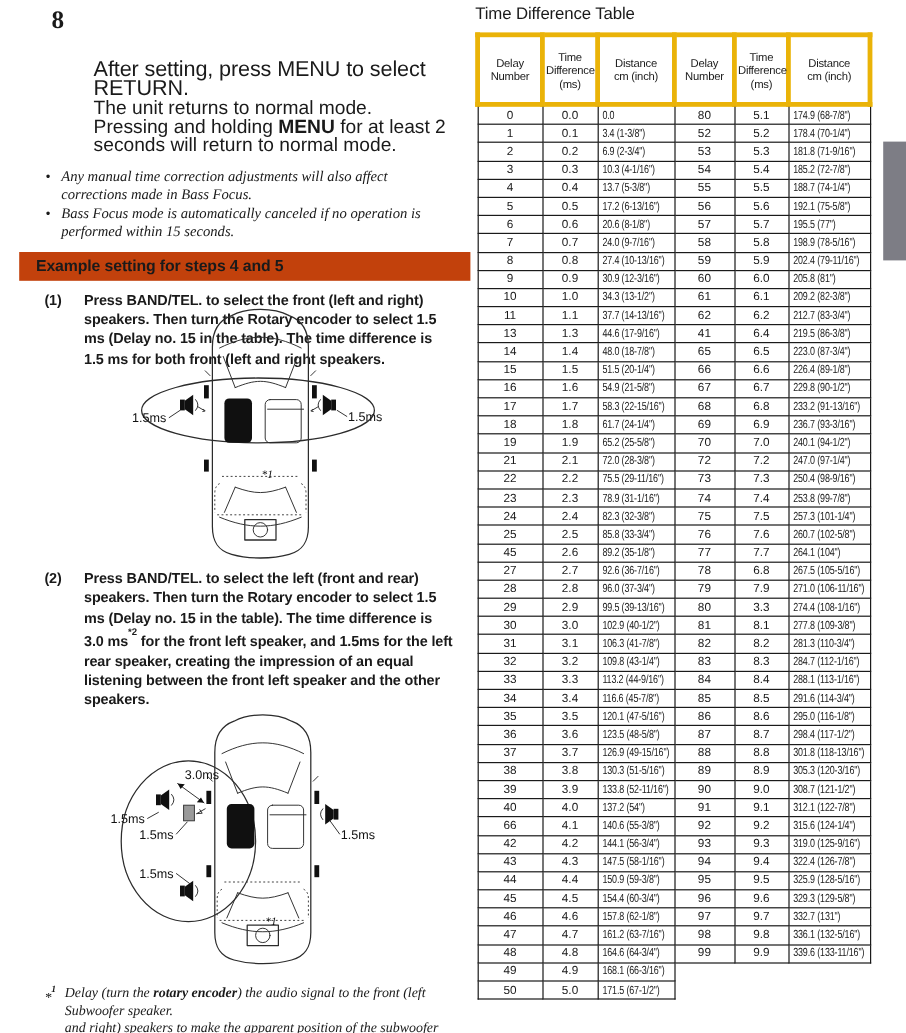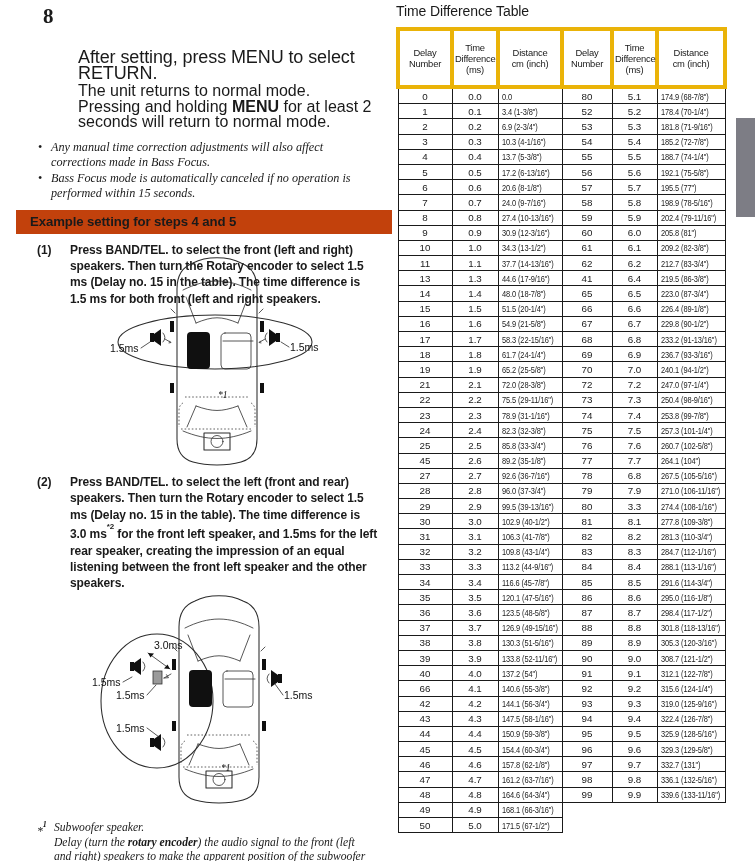--- a/index.html
+++ b/index.html
@@ -166,22 +166,22 @@
   <text class="lbl" x="96" y="64">3.0ms</text>
   <text class="lbl" x="34" y="101">1.5ms</text>
   <text class="lbl" x="58" y="114">1.5ms</text>
   <text class="lbl" x="58" y="147">1.5ms</text>
   <text class="lbl" x="226" y="114">1.5ms</text>
   <text class="ref" x="163" y="186">*1</text>
 </svg>
 
 <div class="footnote abs" style="left:16px;top:821px;">
   <span class="fn-marker"><span style="font-style: italic;">*</span><sup class="s" style="font-style: italic;">1</sup></span>
+  <span class="ln"><span style="font-style: italic;">Delay (turn the </span><span style="font-weight: bold; font-style: italic;">rotary encoder</span><span style="font-style: italic;">) the audio signal to the front (left</span></span>
   <span class="ln"><span style="font-style: italic;">Subwoofer speaker.</span></span>
-  <span class="ln"><span style="font-style: italic;">Delay (turn the </span><span style="font-weight: bold; font-style: italic;">rotary encoder</span><span style="font-style: italic;">) the audio signal to the front (left</span></span>
   <span class="ln"><span style="font-style: italic;">and right) speakers to make the apparent position of the subwoofer</span></span>
 </div>
 
 <div class="table-title">Time Difference Table</div>
 <div class="tdt-wrap">
   <table class="tdt">
     <colgroup>
       <col style="width:54px">
         <col style="width:46px">
         <col style="width:64px">

